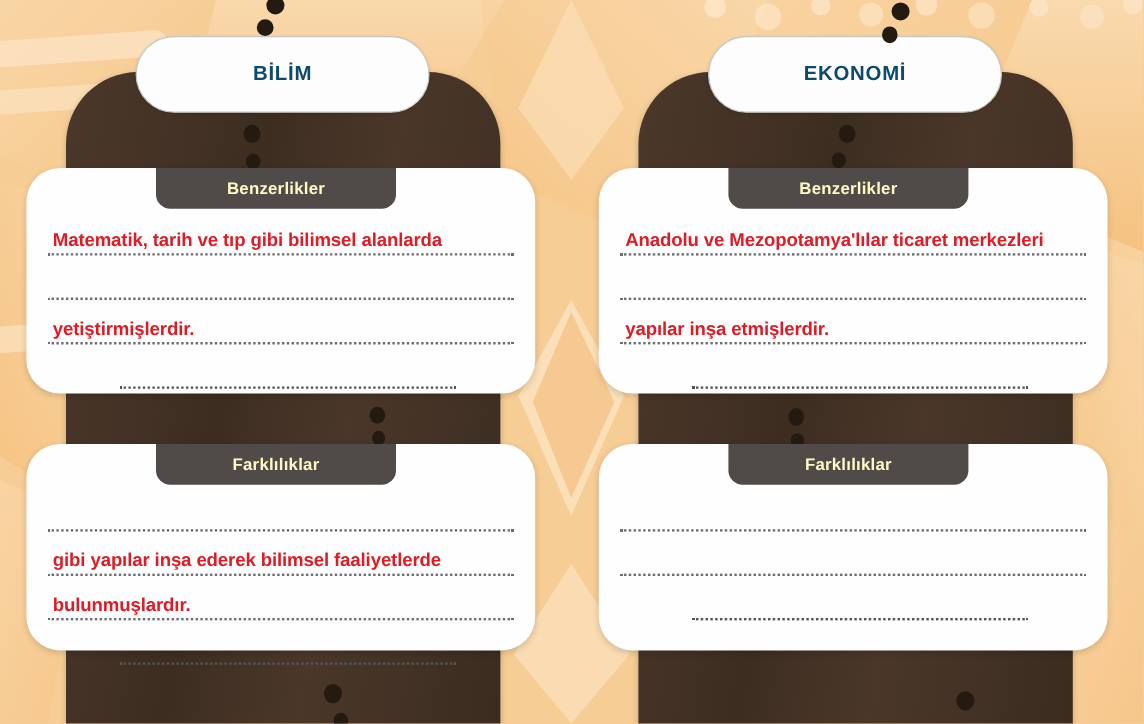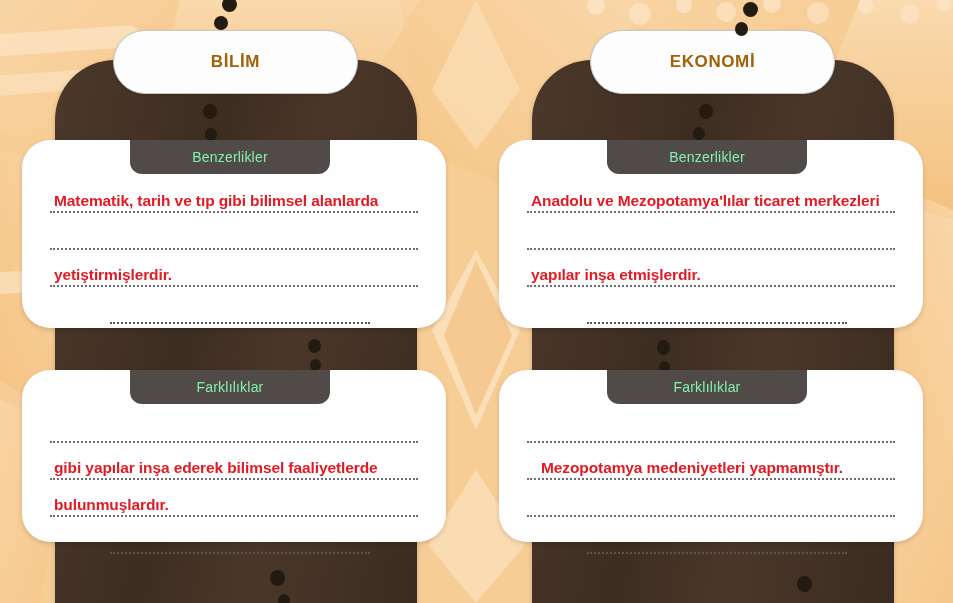--- a/index.html
+++ b/index.html
@@ -31,45 +31,45 @@
   
   .title-pill{
     position:absolute;left:113px;top:30px;width:243px;height:62px;
     background:#fdfdfd;border:1px solid #c9c6c3;
     border-radius:34px;
     display:flex;align-items:center;justify-content:center;
     box-shadow:0 1px 3px rgba(0,0,0,.12);
     z-index:6;
   }
   .title-pill .t{
-    font-size:17px;font-weight:bold;color:#a16207;letter-spacing:.6px;
+    font-size:17px;font-weight:bold;color:#0c4a6e;letter-spacing:.6px;
   }
 
   
   .panel{
     position:absolute;left:22px;width:424px;
     background:#fefefe;border-radius:28px;
     box-shadow:0 2px 5px rgba(0,0,0,.14);
     z-index:5;
   }
   .panel-sim{top:140px;height:188px;}
   .panel-dif{top:370px;height:172px;}
 
   
   .tab{
     position:absolute;left:108px;top:0;width:200px;height:34px;
     background:#504b49;
     border-radius:0 0 12px 12px;
     display:flex;align-items:center;justify-content:center;
     z-index:7;
   }
-  .tab .t{font-size:14px;font-weight:normal;color:#86efac;letter-spacing:.2px;}
-
-  
-  .lines{position:absolute;left:0;right:0;top:42px;padding:0 28px;}
+  .tab .t{font-size:14px;font-weight:bold;color:#fef9c3;letter-spacing:.2px;}
+
+  
+  .lines{position:absolute;left:0;right:0;top:42px;padding:0 18px;}
   .line{
     position:relative;height:37px;
     margin:0 0 0 0;
   }
   .line .rule{
     position:absolute;left:0;right:0;bottom:6px;height:0;
     border-bottom:2px dotted #6e6e6e;
   }
   .line.inset .rule{left:60px;right:48px;border-bottom-color:#555;}
   .line .txt{
@@ -246,24 +246,20 @@
 
     <div class="panel panel-dif">
       <div class="tab">
         <span class="t">Farklılıklar</span>
       </div>
       <div class="lines">
         <div class="line">
           <span class="rule"></span>
         </div>
         <div class="line">
-          <span class="txt ind">Mezopotamya medeniyetleri yapmamıştır.</span>
-          <span class="rule"></span>
-        </div>
-        <div class="line">
           <span class="txt"></span>
           <span class="rule"></span>
         </div>
         <div class="line inset">
           <span class="txt"></span>
           <span class="rule"></span>
         </div>
       </div>
     </div>
   </div>

